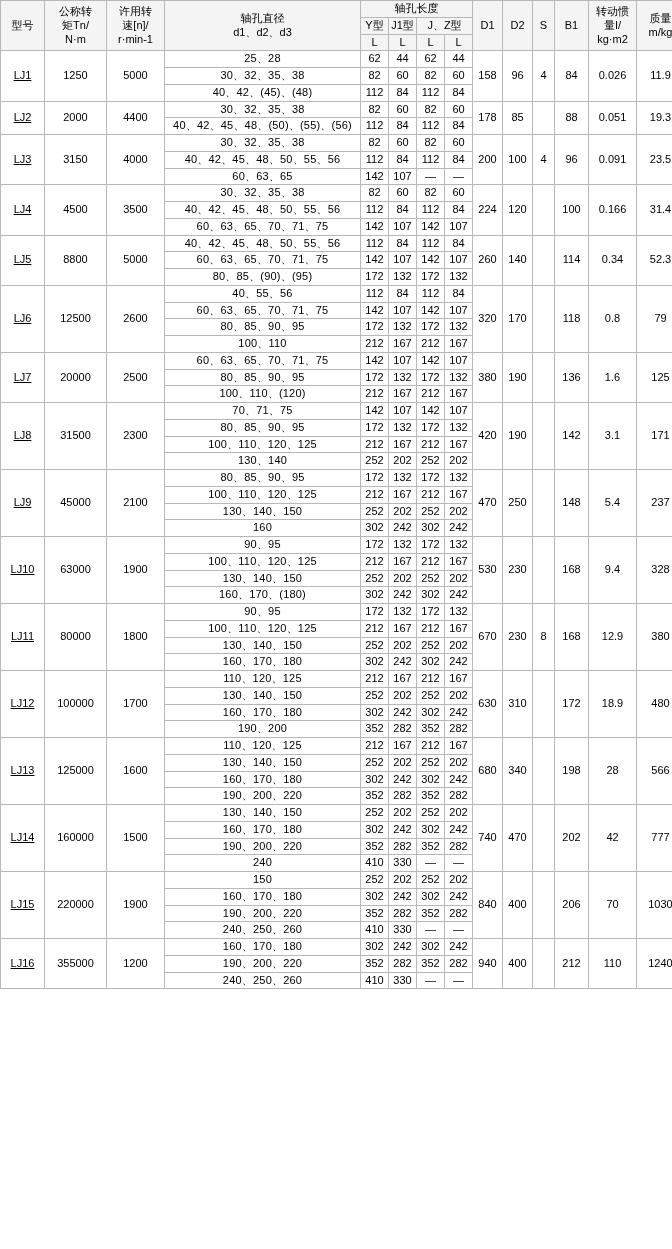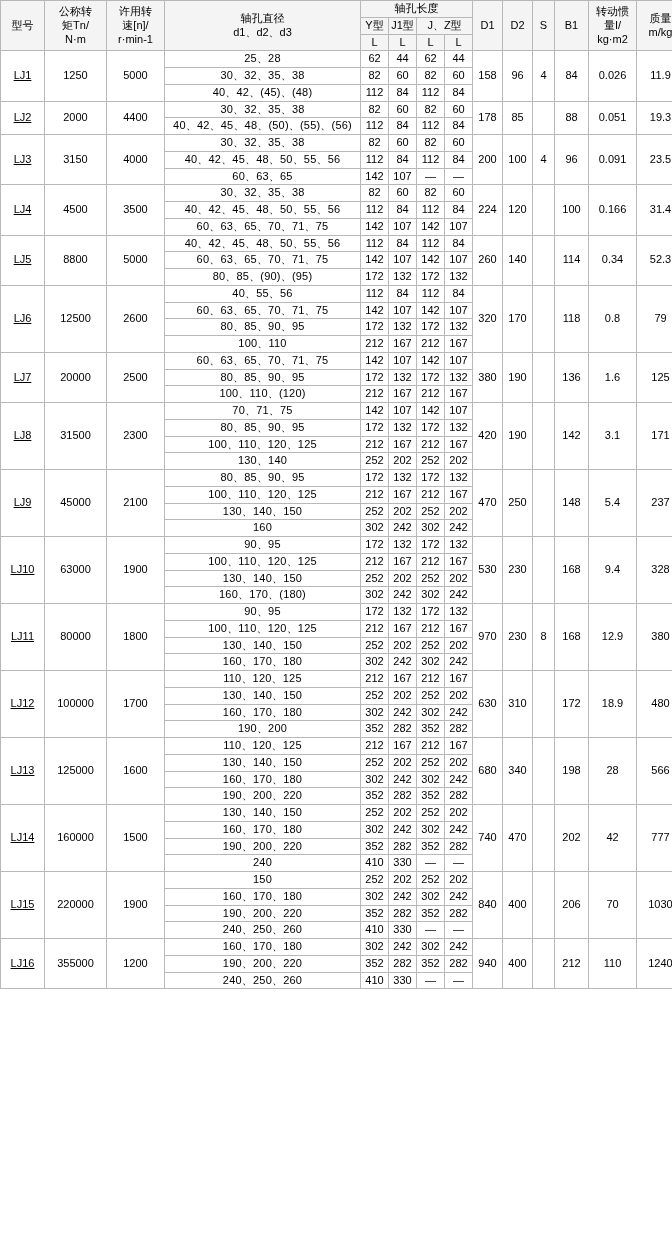--- a/index.html
+++ b/index.html
@@ -439,21 +439,21 @@
       </tr>
       <tr>
         <td class="model" rowspan="4">LJ11</td>
         <td class="num" rowspan="4">80000</td>
         <td class="num" rowspan="4">1800</td>
         <td class="dia">90、95</td>
         <td class="num">172</td>
         <td class="num">132</td>
         <td class="num">172</td>
         <td class="num">132</td>
-        <td class="num" rowspan="4">970</td>
+        <td class="num" rowspan="4">670</td>
         <td class="num" rowspan="4">230</td>
         <td class="num" rowspan="4">8</td>
         <td class="num" rowspan="4">168</td>
         <td class="num" rowspan="4">12.9</td>
         <td class="num" rowspan="4">380</td>
       </tr>
       <tr>
         <td class="dia">100、110、120、125</td>
         <td class="num">212</td>
         <td class="num">167</td>

